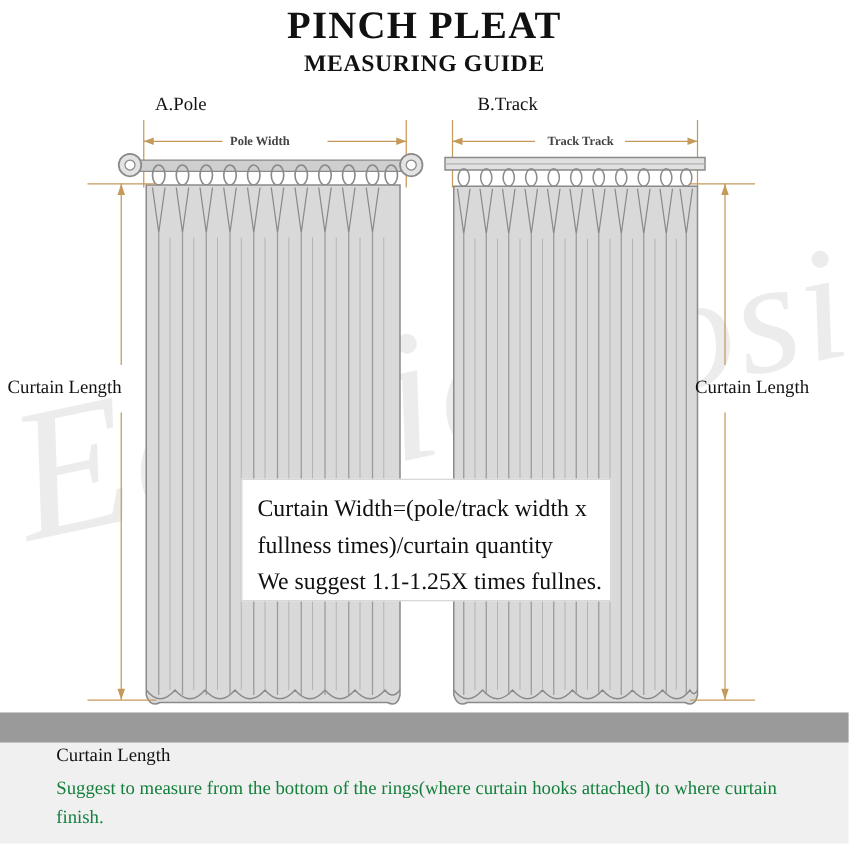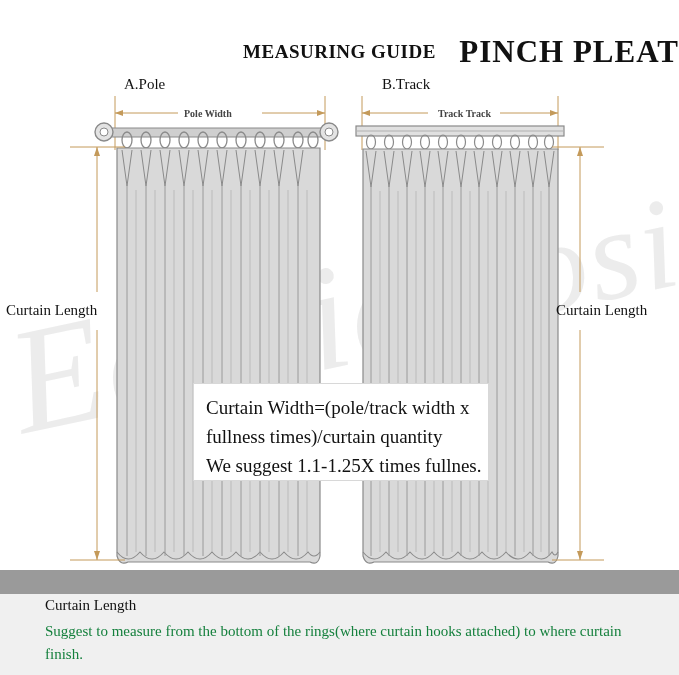--- a/index.html
+++ b/index.html
@@ -14,27 +14,26 @@
     position: relative;
     width: 679px;
     height: 675px;
     background: #fff;
   }
 
   
   .title {
     position: absolute;
     top: 2px; left: 0; width: 679px;
-    text-align: right;
+    text-align: center;
     font-size: 31px;
     font-weight: bold;
     letter-spacing: 1px;
     color: #111;
     font-family: "Liberation Serif", serif;
-    margin-top: 32px;
   }
   .subtitle {
     position: absolute;
     top: 41px; left: 0; width: 679px;
     text-align: center;
     font-size: 19px;
     font-weight: bold;
     letter-spacing: 0.5px;
     color: #111;
   }

